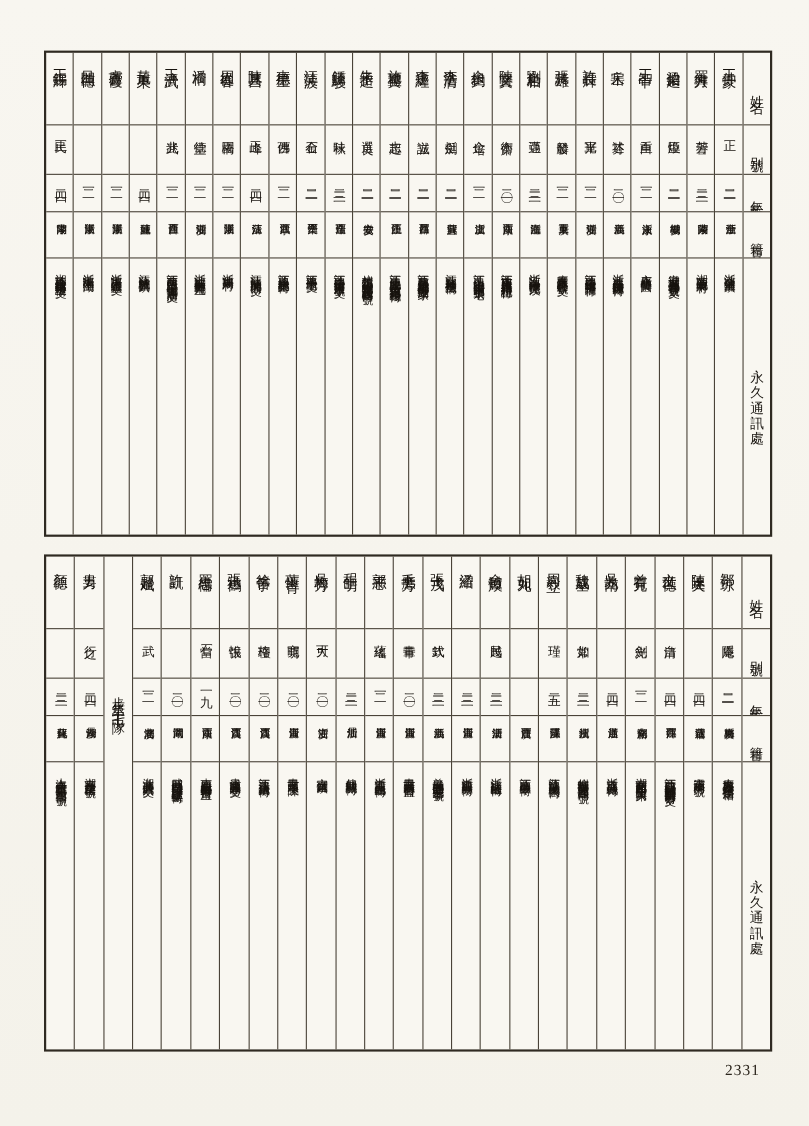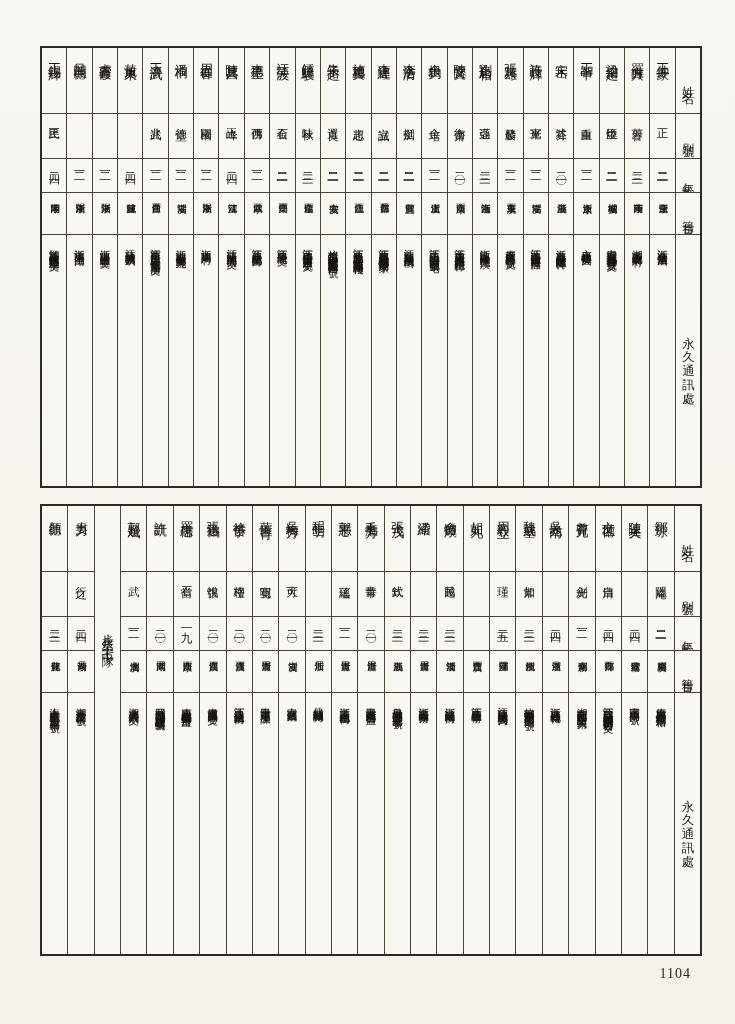--- a/index.html
+++ b/index.html
@@ -937,14 +937,14 @@
         </div>
         <div class="cell native">
           <span>江蘇興化</span>
         </div>
         <div class="cell address">
           <span>上海東余杭路第二百十一巷三十四號</span>
         </div>
       </div>
     </div>
 
-  <div class="page-number">1104</div>
+  <div class="page-number">2331</div>
 </div>
 
 </body></html>

